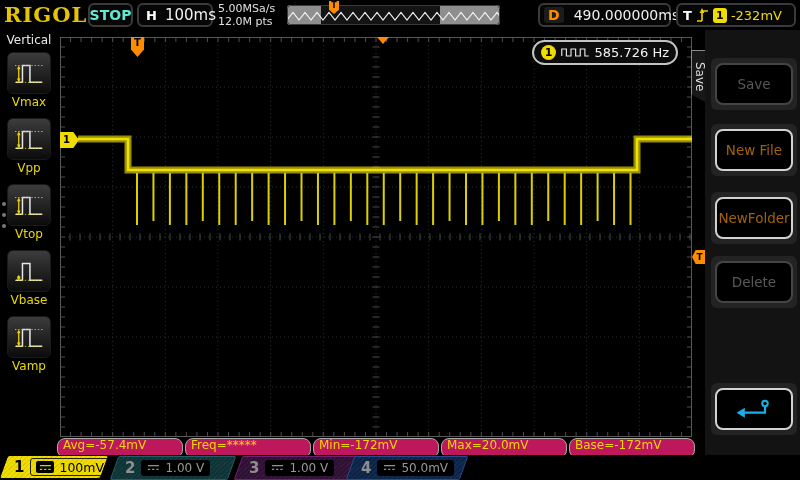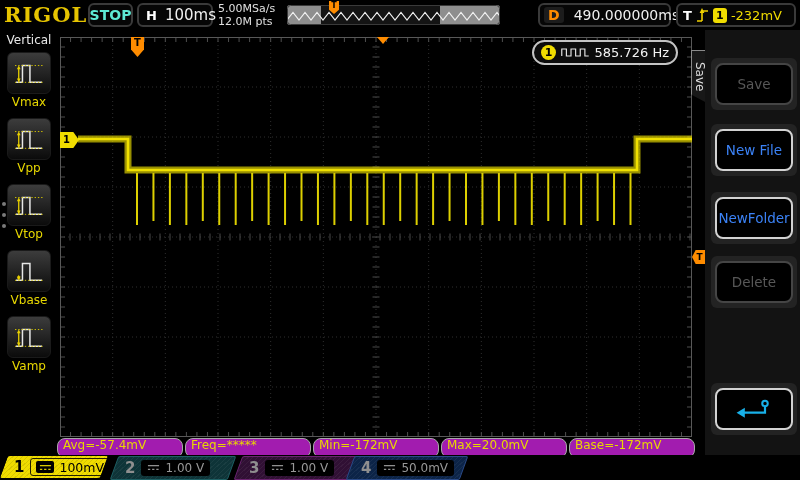--- a/index.html
+++ b/index.html
@@ -54,30 +54,30 @@
   .fbadge{position:absolute;left:532px;top:40px;width:146px;height:25px;background:#0c0c0c;
           border:2px solid #c4c4c4;border-radius:13px;display:flex;align-items:center;gap:5px;
           padding:0 7px;box-sizing:border-box;}
   .fchip{width:15px;height:15px;border-radius:50%;background:#f0dc00;color:#000;font-weight:bold;
          font-size:11px;display:flex;align-items:center;justify-content:center;flex:none;}
   .fval{color:#f2f2f2;font-size:13px;white-space:nowrap;}
   
   .rmenu{position:absolute;left:705px;top:30px;width:95px;height:425px;background:#131313;}
   .slot{position:absolute;left:6px;width:86px;height:52px;background:#232323;border-radius:6px;}
   .rbtn{position:absolute;left:4px;top:5px;width:78px;height:42px;background:#000;
-        border:2px solid #d2d2d2;border-radius:8px;color:#3b82f6;font-size:13.5px;
+        border:2px solid #d2d2d2;border-radius:8px;color:#a16207;font-size:13.5px;
         display:flex;align-items:center;justify-content:center;box-sizing:border-box;white-space:nowrap;}
   .rbtn.disabled{border-color:#454545;color:#585858;}
   .stab{position:absolute;left:691px;top:50px;width:15px;height:52px;background:#181818;
         color:#ddd;font-size:12px;writing-mode:vertical-rl;text-align:center;
         border-left:1px solid #8a8a8a;border-top:1px solid #8a8a8a;
         clip-path:polygon(0 0,100% 0,100% 100%,0 84%);}
   
   .mbox{position:absolute;top:438px;height:20px;width:126px;border:1px solid #a8a8a8;border-radius:8px;
-        background:#a21caf;color:#e8d800;font-size:12px;line-height:13px;padding-left:5px;
+        background:#be185d;color:#e8d800;font-size:12px;line-height:13px;padding-left:5px;
         box-sizing:border-box;white-space:nowrap;overflow:hidden;}
   
   .bbar{position:absolute;left:0;top:455px;width:800px;height:25px;background:#000;}
   .ch{position:absolute;top:1px;height:22px;transform:skewX(-20deg);border-radius:2px;
       background-image:repeating-linear-gradient(125deg,rgba(255,255,255,.05) 0 1px,transparent 1px 4px);}
   .chin{transform:skewX(20deg);display:flex;align-items:center;gap:6px;height:100%;padding:0 10px;}
   .chnum{font-size:15px;font-weight:bold;}
   .ch1{left:4px;width:100px;background-color:#f0dc00;
        background-image:repeating-linear-gradient(125deg,rgba(0,0,0,.10) 0 1px,transparent 1px 4px);}
   .ch1 .chnum{color:#000;}

